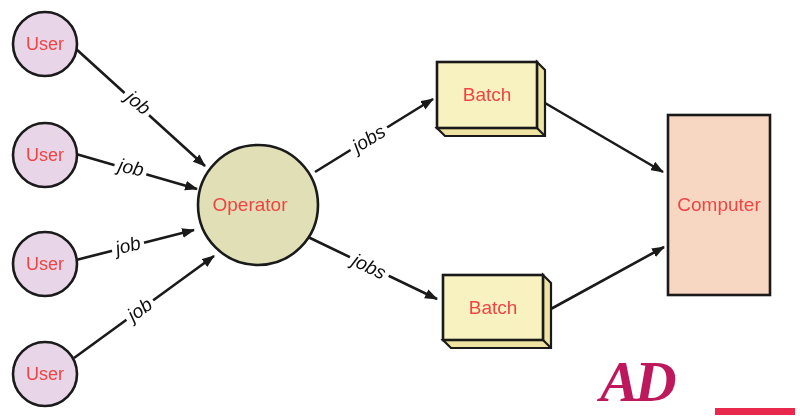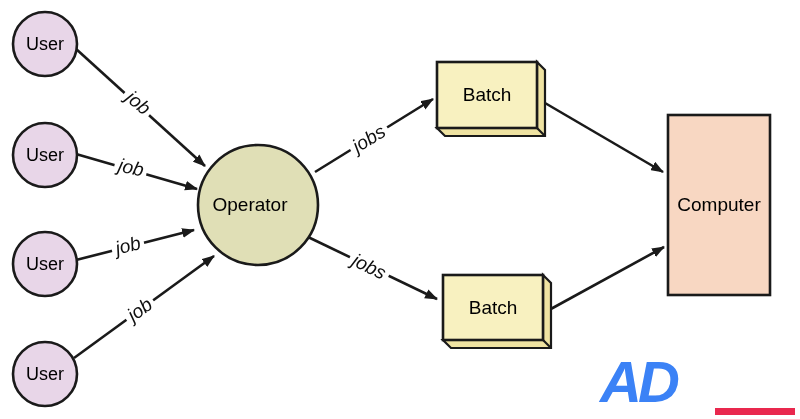--- a/index.html
+++ b/index.html
@@ -3,32 +3,32 @@
 <meta charset="utf-8">
 <style>
   html,body{margin:0;padding:0;background:#fff;}
   .stage{
     position:relative;width:800px;height:419px;background:#ffffff;
     overflow:hidden;font-family:"Liberation Sans",sans-serif;
   }
   .stage svg{position:absolute;left:0;top:0;}
   .node-label{
     position:absolute;transform:translate(-50%,-50%);
-    color:#000000;font-size:19px;white-space:nowrap;z-index:3;
+    color:#ef4444;font-size:19px;white-space:nowrap;z-index:3;
   }
   .node-label.sm{font-size:18px;}
   .edge-label{
     position:absolute;transform:translate(-50%,-50%) rotate(var(--rot,0deg));
     font-style:italic;font-size:19px;color:#0f0f0f;background:#ffffff;
     padding:0 4px;white-space:nowrap;z-index:2;
   }
   .logo{
     position:absolute;left:600px;top:353px;z-index:4;
     font-size:58px;font-weight:bold;font-style:italic;letter-spacing:-4px;
-    color:#3b82f6;line-height:1;
+    color:#be185d;line-height:1;font-family:Liberation Serif, serif;
   }
   .logo-bar{
     position:absolute;left:715px;top:408px;width:80px;height:7px;
     background:#e9284e;z-index:4;
   }
 </style>
 </head>
 <body>
 
 <div class="stage">

